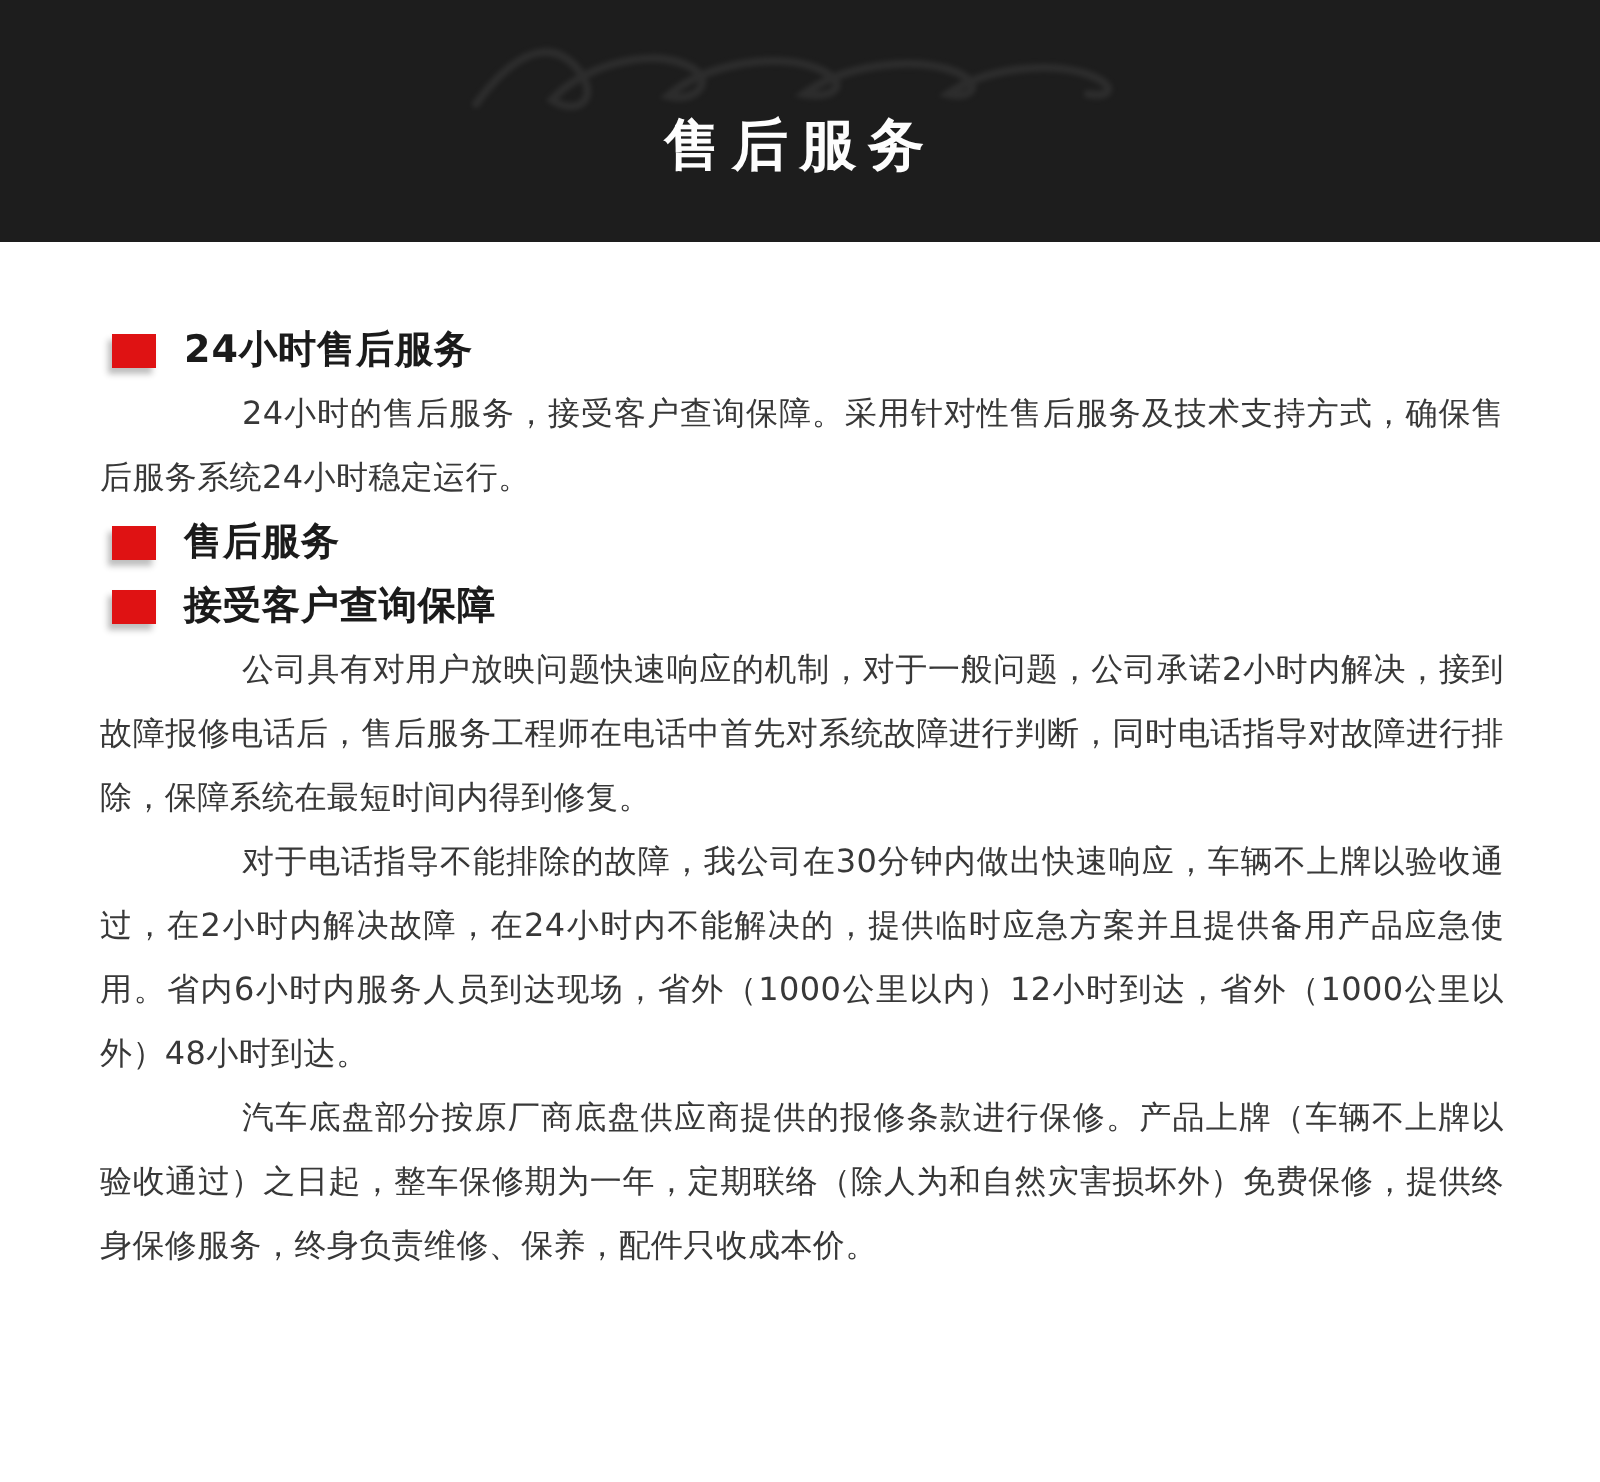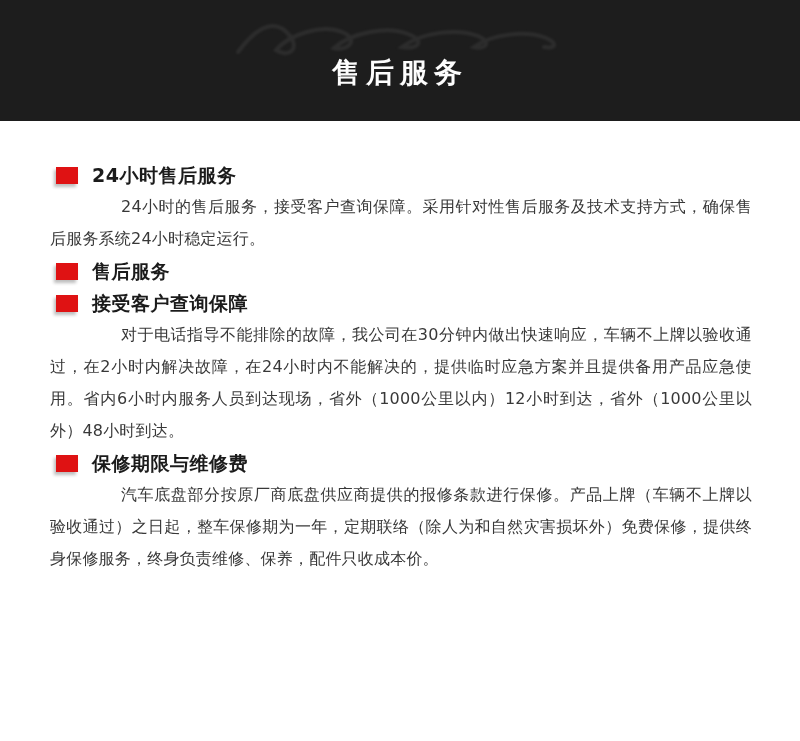--- a/index.html
+++ b/index.html
@@ -110,26 +110,23 @@
       <span class="bullet"></span>
       <h2 class="sec-title">售后服务</h2>
     </div>
         </section>
 
   <section class="svc-section">
     <div class="sec-head">
       <span class="bullet"></span>
       <h2 class="sec-title">接受客户查询保障</h2>
     </div>
+  <p class="svc-para">公司具有对用户放映问题快速响应的机制，对于一般问题，公司承诺2小时内解决，接到故障报修电话后，售后服务工程师在电话中首先对系统故障进行判断，同时电话指导对故障进行排除，保障系统在最短时间内得到修复。</p>
           <p class="svc-para">对于电话指导不能排除的故障，我公司在30分钟内做出快速响应，车辆不上牌以验收通过，在2小时内解决故障，在24小时内不能解决的，提供临时应急方案并且提供备用产品应急使用。省内6小时内服务人员到达现场，省外（1000公里以内）12小时到达，省外（1000公里以外）48小时到达。</p>
         </section>
 
   <section class="svc-section">
-    <div class="sec-head">
-      <span class="bullet"></span>
-      <h2 class="sec-title">保修期限与维修费</h2>
-    </div>
   <p class="svc-para">汽车底盘部分按原厂商底盘供应商提供的报修条款进行保修。产品上牌（车辆不上牌以验收通过）之日起，整车保修期为一年，定期联络（除人为和自然灾害损坏外）免费保修，提供终身保修服务，终身负责维修、保养，配件只收成本价。</p>
         </section>
 </div>
   </main>
 
 </div>
 
 </body></html>

